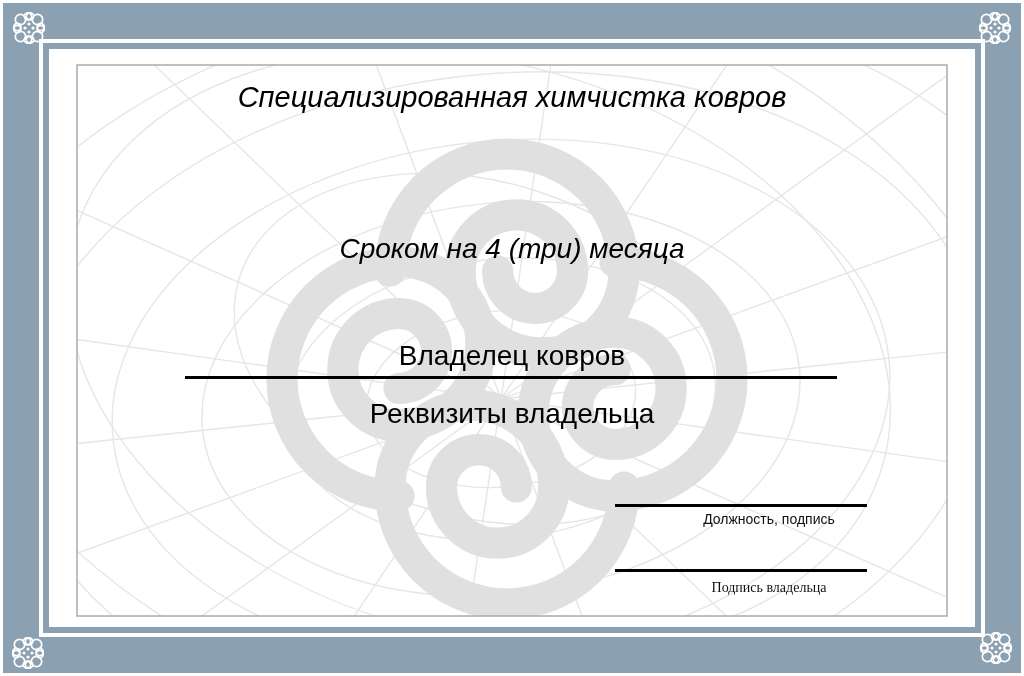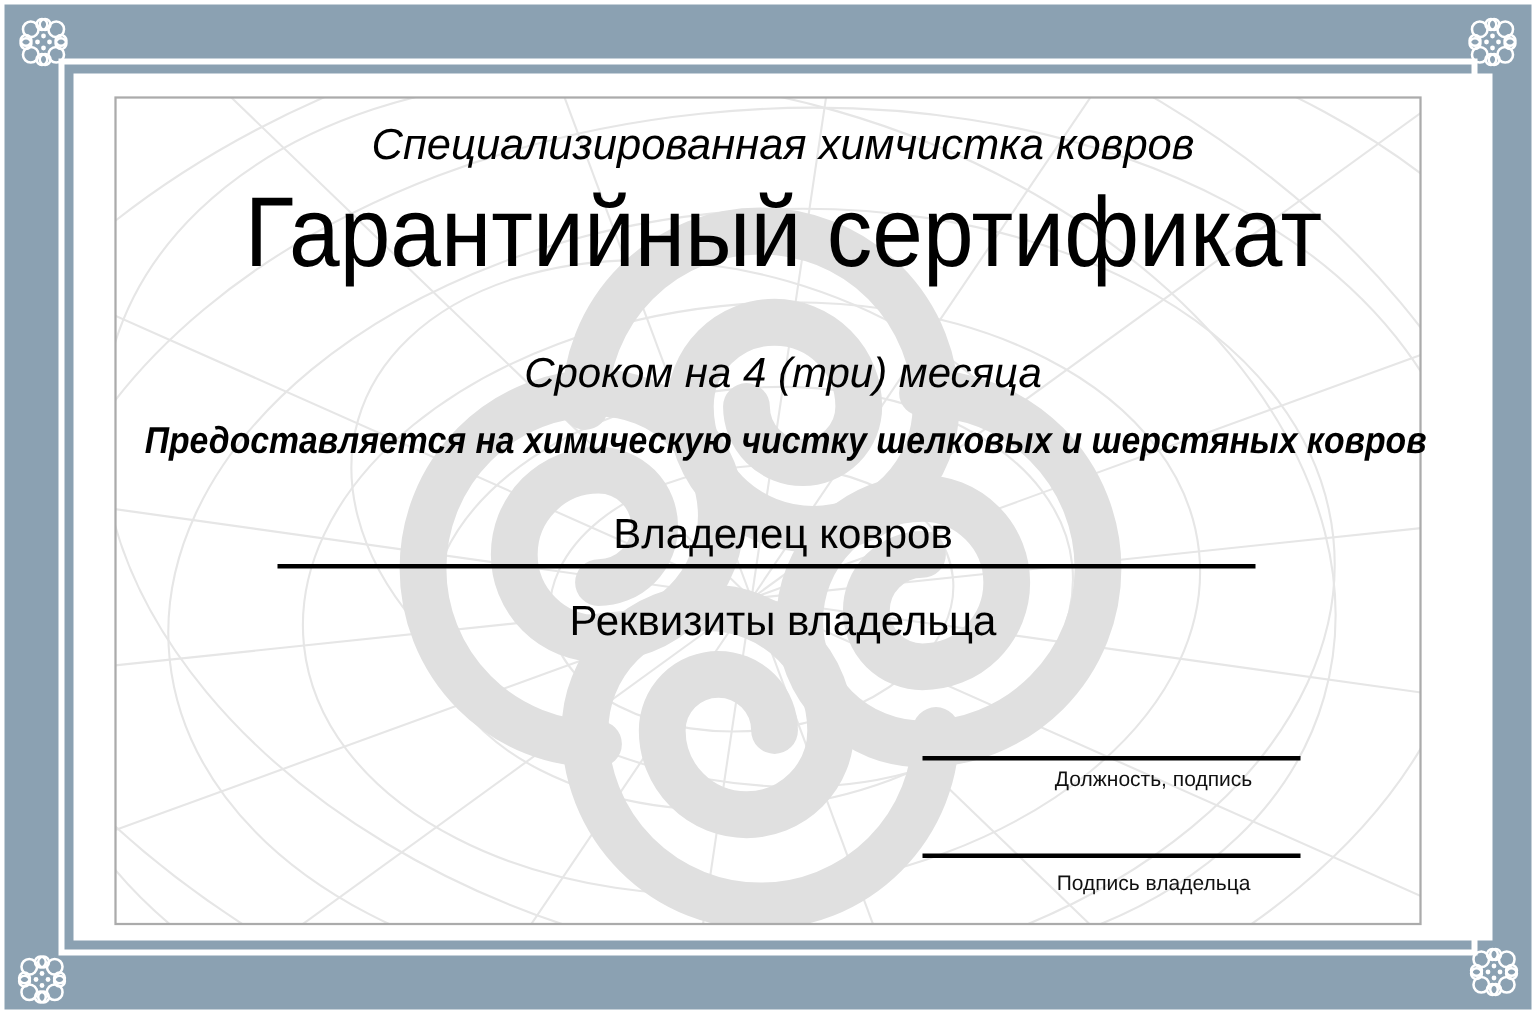--- a/index.html
+++ b/index.html
@@ -10,21 +10,21 @@
   }
   .page{
     position:relative;
     width:1024px;height:676px;
     background:#ffffff;
     overflow:hidden;
   }
   
   .blue-frame{position:absolute;inset:3px;background:#8ba1b2;}
   .thin-white-line{position:absolute;inset:39px;border:4px solid #ffffff;pointer-events:none;}
-  .paper{position:absolute;left:49px;top:49px;width:926px;height:578px;background:#ffffff;padding-left:20px;}
+  .paper{position:absolute;left:49px;top:49px;width:926px;height:578px;background:#ffffff;}
   .corner-orn{position:absolute;width:40px;height:40px;}
   .corner-orn.tl{left:9px;top:8px;}
   .corner-orn.tr{right:9px;top:8px;}
   .corner-orn.bl{left:8px;top:633px;}
   .corner-orn.br{right:8px;top:628px;}
   
   .watermark{position:absolute;left:0;top:0;width:926px;height:578px;}
   
   .tx{position:absolute;left:0;width:100%;text-align:center;color:#000;white-space:nowrap;}
   .subtitle{top:32px;font-size:29px;font-style:italic;}
@@ -34,21 +34,21 @@
   .provision{top:231px;font-size:25px;font-style:italic;font-weight:700;}
   .provision .squeeze{display:inline-block;transform:scaleX(.9);transform-origin:center;}
   .owner{top:291px;font-size:28px;}
   .details{top:349px;font-size:28px;}
   .rule{position:absolute;border-top:3px solid #000;height:0;}
   .owner-rule{top:327px;left:136px;width:652px;}
   .sig-rule-1{top:455px;left:566px;width:252px;}
   .sig-rule-2{top:520px;left:566px;width:252px;}
   .sig-label{position:absolute;left:594px;width:252px;text-align:center;font-size:14px;color:#111;white-space:nowrap;}
   .sig-label-1{top:462px;}
-  .sig-label-2{top:531px;}
+  .sig-label-2{top:531px;font-family:Liberation Serif, serif;}
 </style>
 </head>
 <body>
 
 <div class="page">
 
   <div class="blue-frame"></div>
   <div class="thin-white-line"></div>
 
   <svg width="0" height="0" style="position:absolute">
@@ -160,29 +160,23 @@
               <use href="#spiral" transform="translate(0,-108) scale(0.78)"></use>
             </g>
         </g>
       </g>
 
       <rect x="28" y="16" width="870" height="551" fill="none" stroke="#ababab" stroke-width="1.5"></rect>
     </svg>
 
     <div class="tx subtitle">Специализированная химчистка ковров</div>
 
-    <div class="tx title">
-      <span class="squeeze">Гарантийный сертификат</span>
-    </div>
 
     <div class="tx term">Сроком на 4 (три) месяца</div>
 
-    <div class="tx provision">
-      <span class="squeeze">Предоставляется на химическую чистку шелковых и шерстяных ковров</span>
-    </div>
 
     <div class="tx owner">Владелец ковров</div>
     <div class="rule owner-rule"></div>
 
     <div class="tx details">Реквизиты владельца</div>
 
     <div class="rule sig-rule-1"></div>
     <div class="sig-label sig-label-1">Должность, подпись</div>
 
     <div class="rule sig-rule-2"></div>

